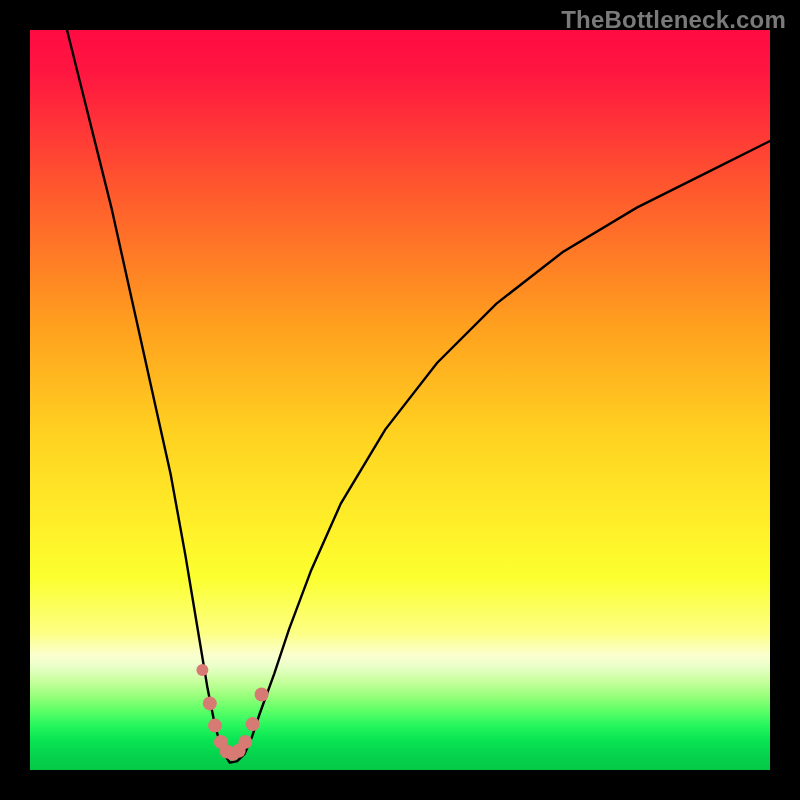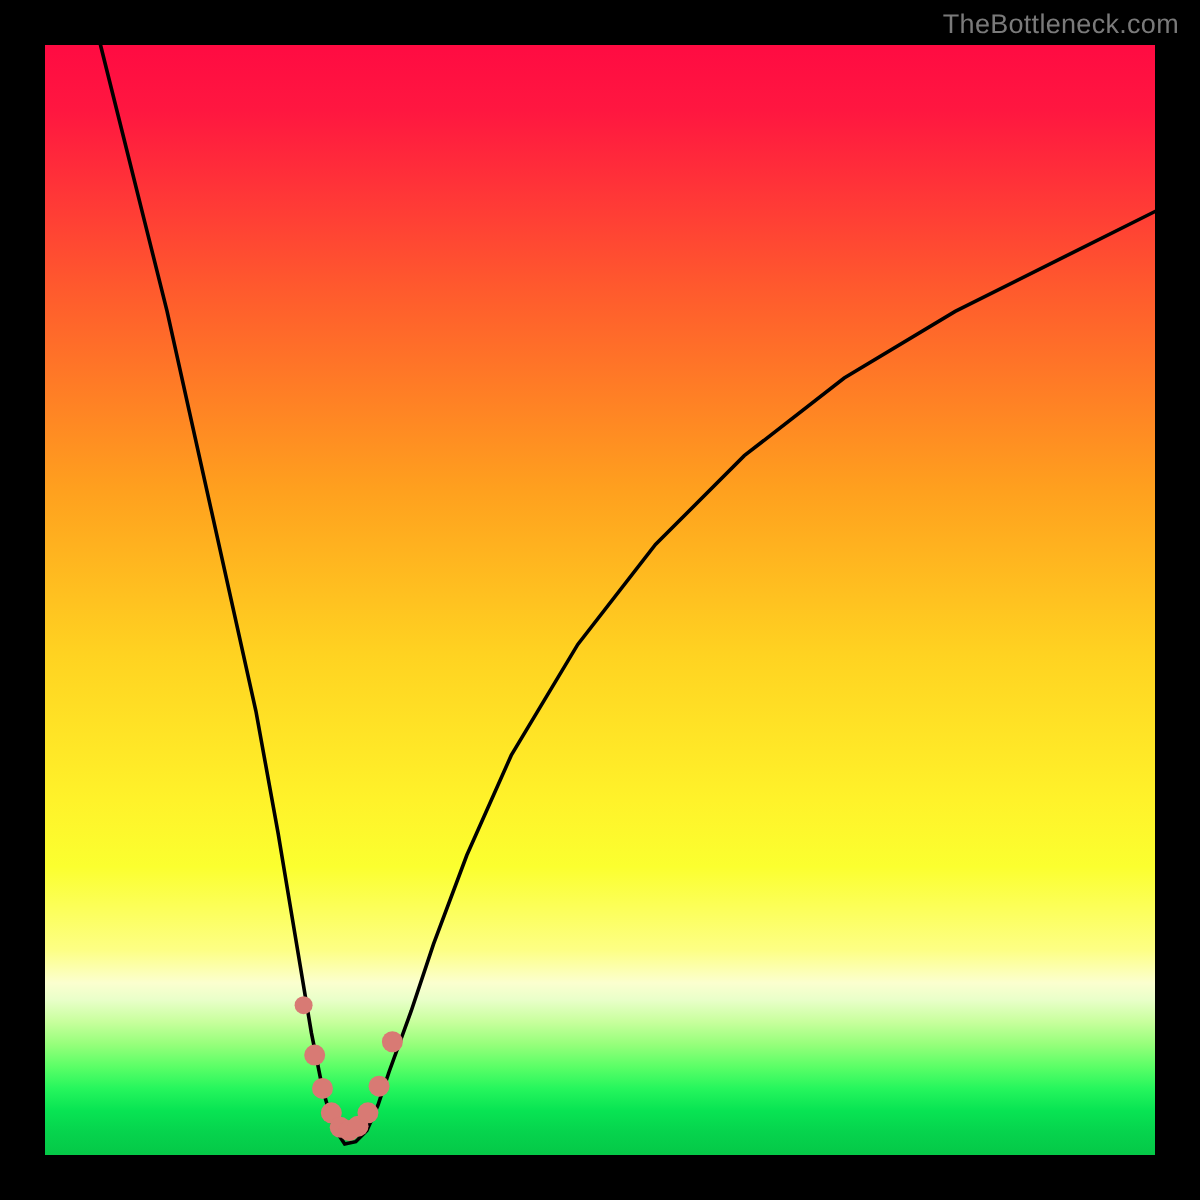--- a/index.html
+++ b/index.html
@@ -41,23 +41,24 @@
       #08e453 96%,
       #06d34d 98%,
       #05c847 100%
     );
   }
   .watermark {
     position: absolute;
     top: 6px;
     right: 14px;
     color: #7a7a7a;
-    font-size: 18px;
+    font-size: 24px;
     letter-spacing: 0.2px;
     user-select: none;
+    font-weight: bold;
   }
   svg.curve {
     position: absolute;
     left: 0; top: 0;
     width: 740px; height: 740px;
     overflow: visible;
   }
   .marker {
     fill: #d87a74;
   }

